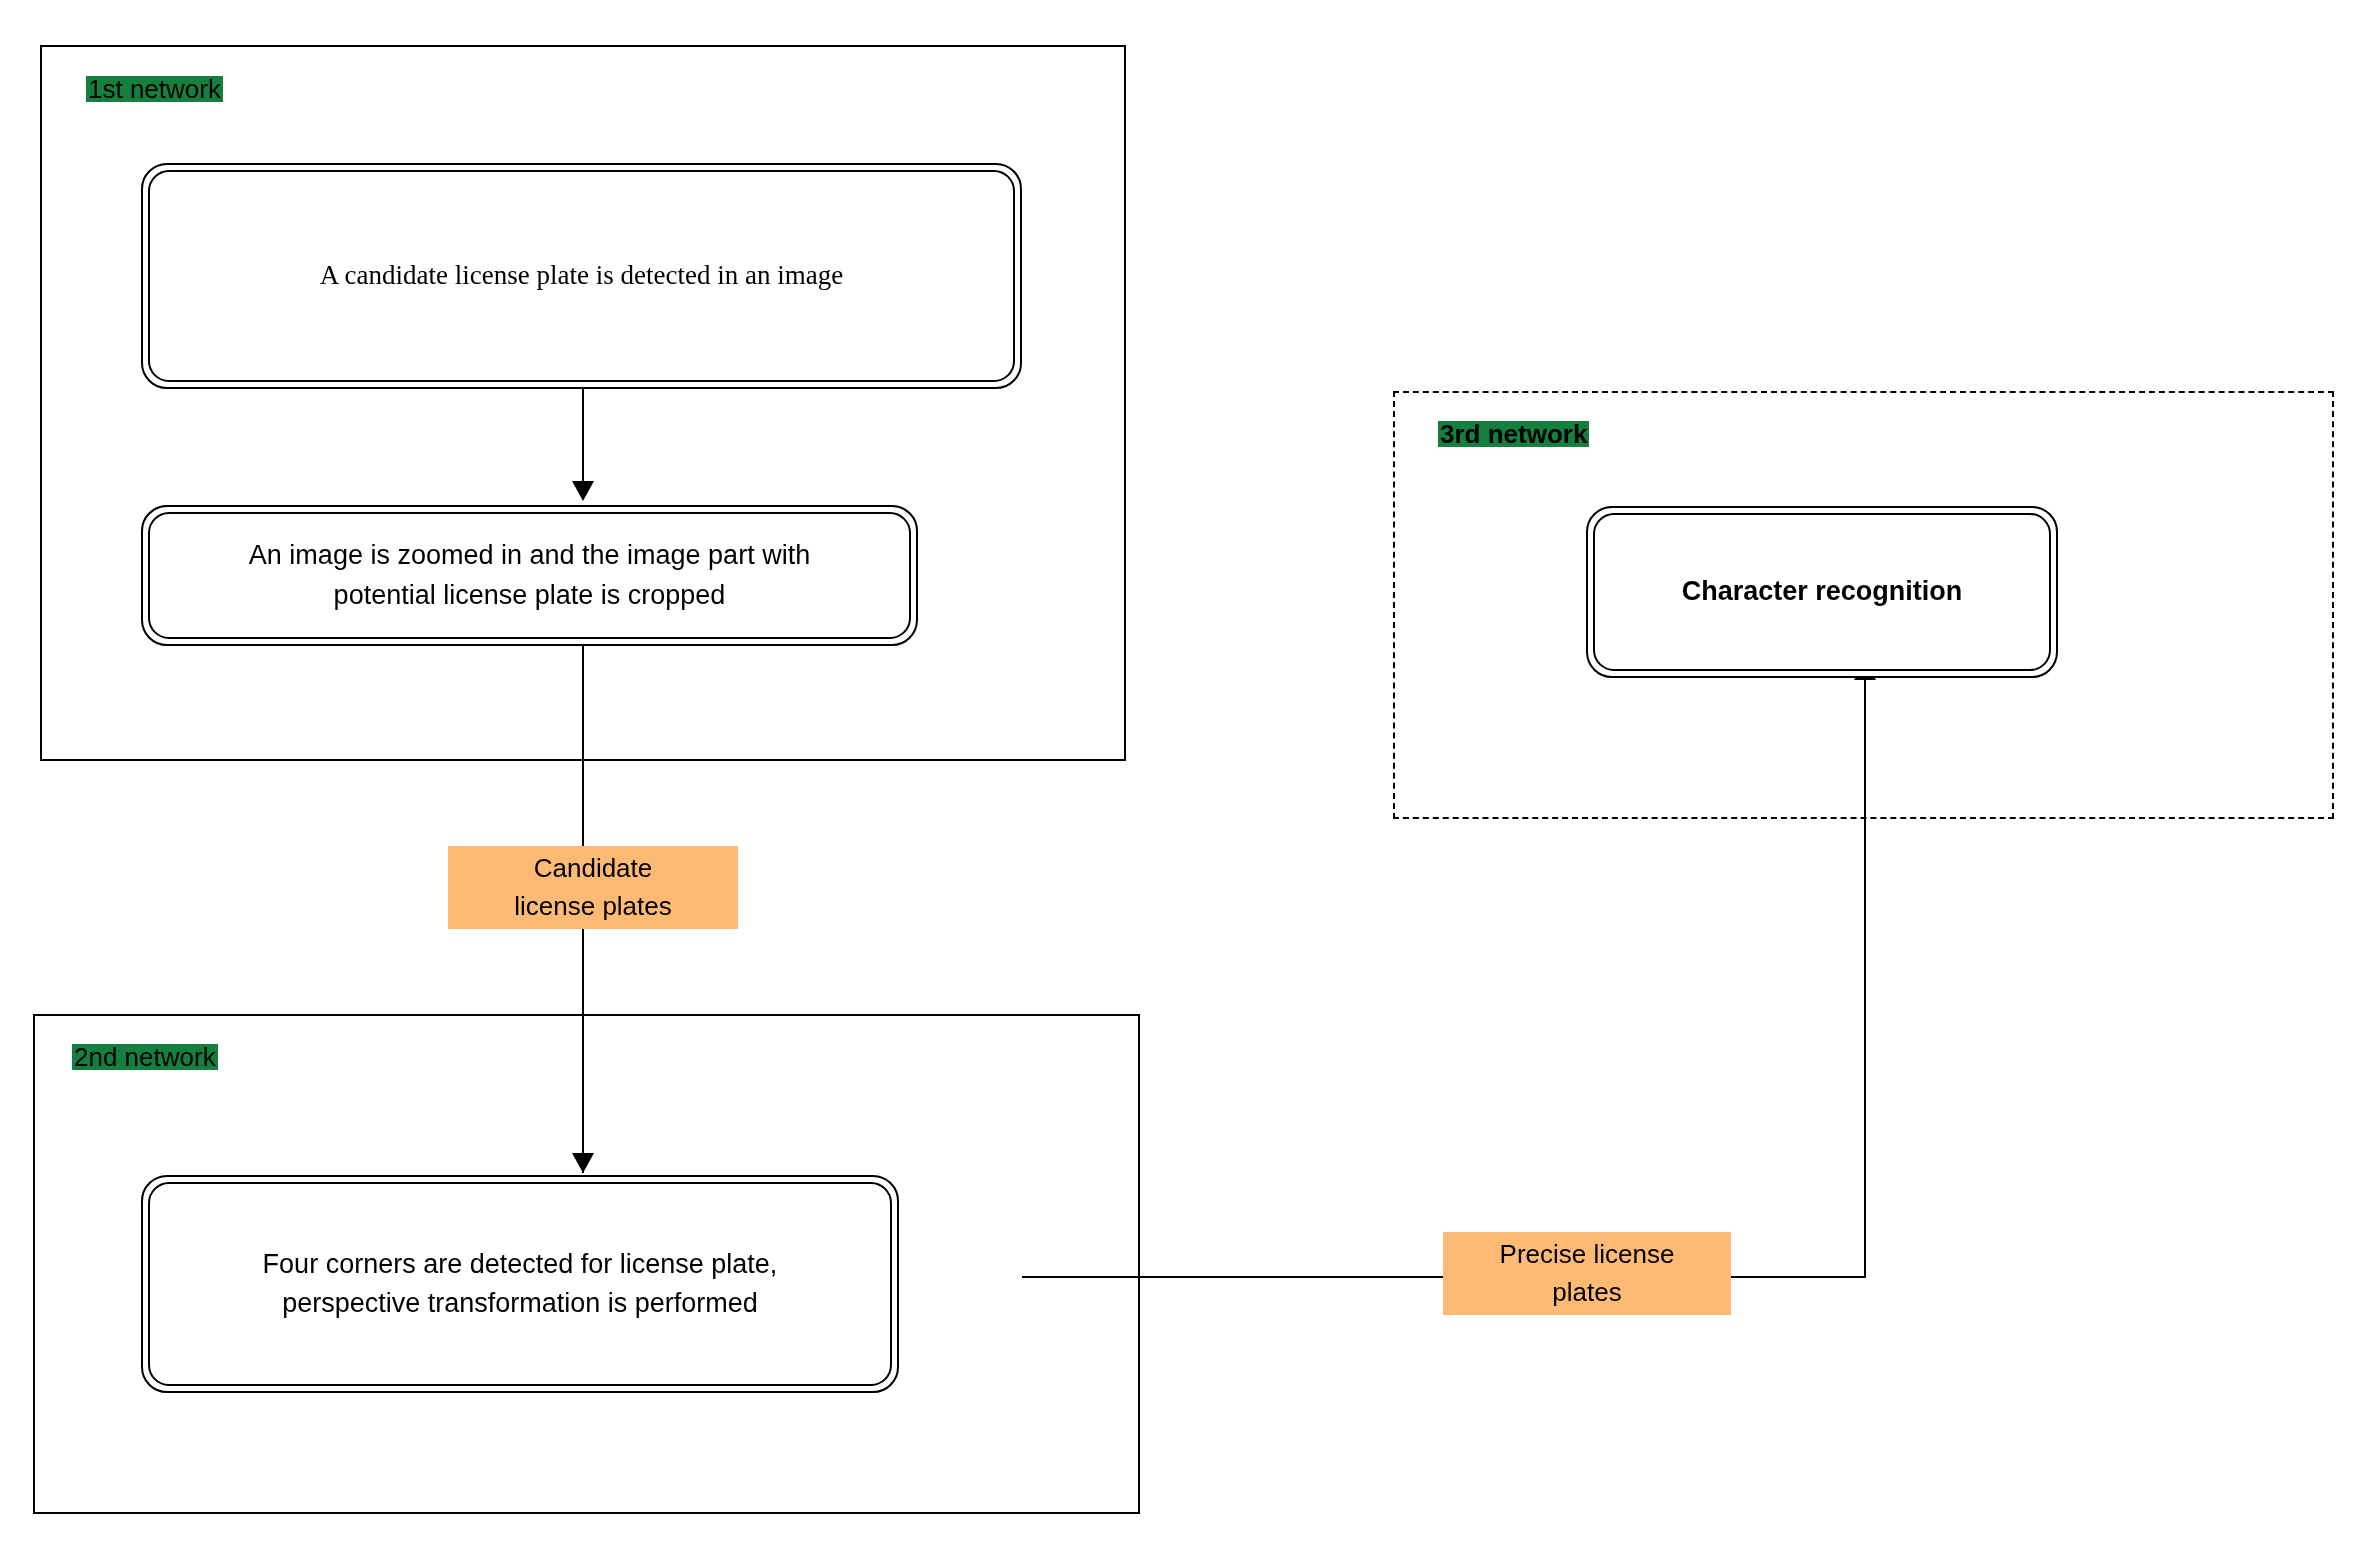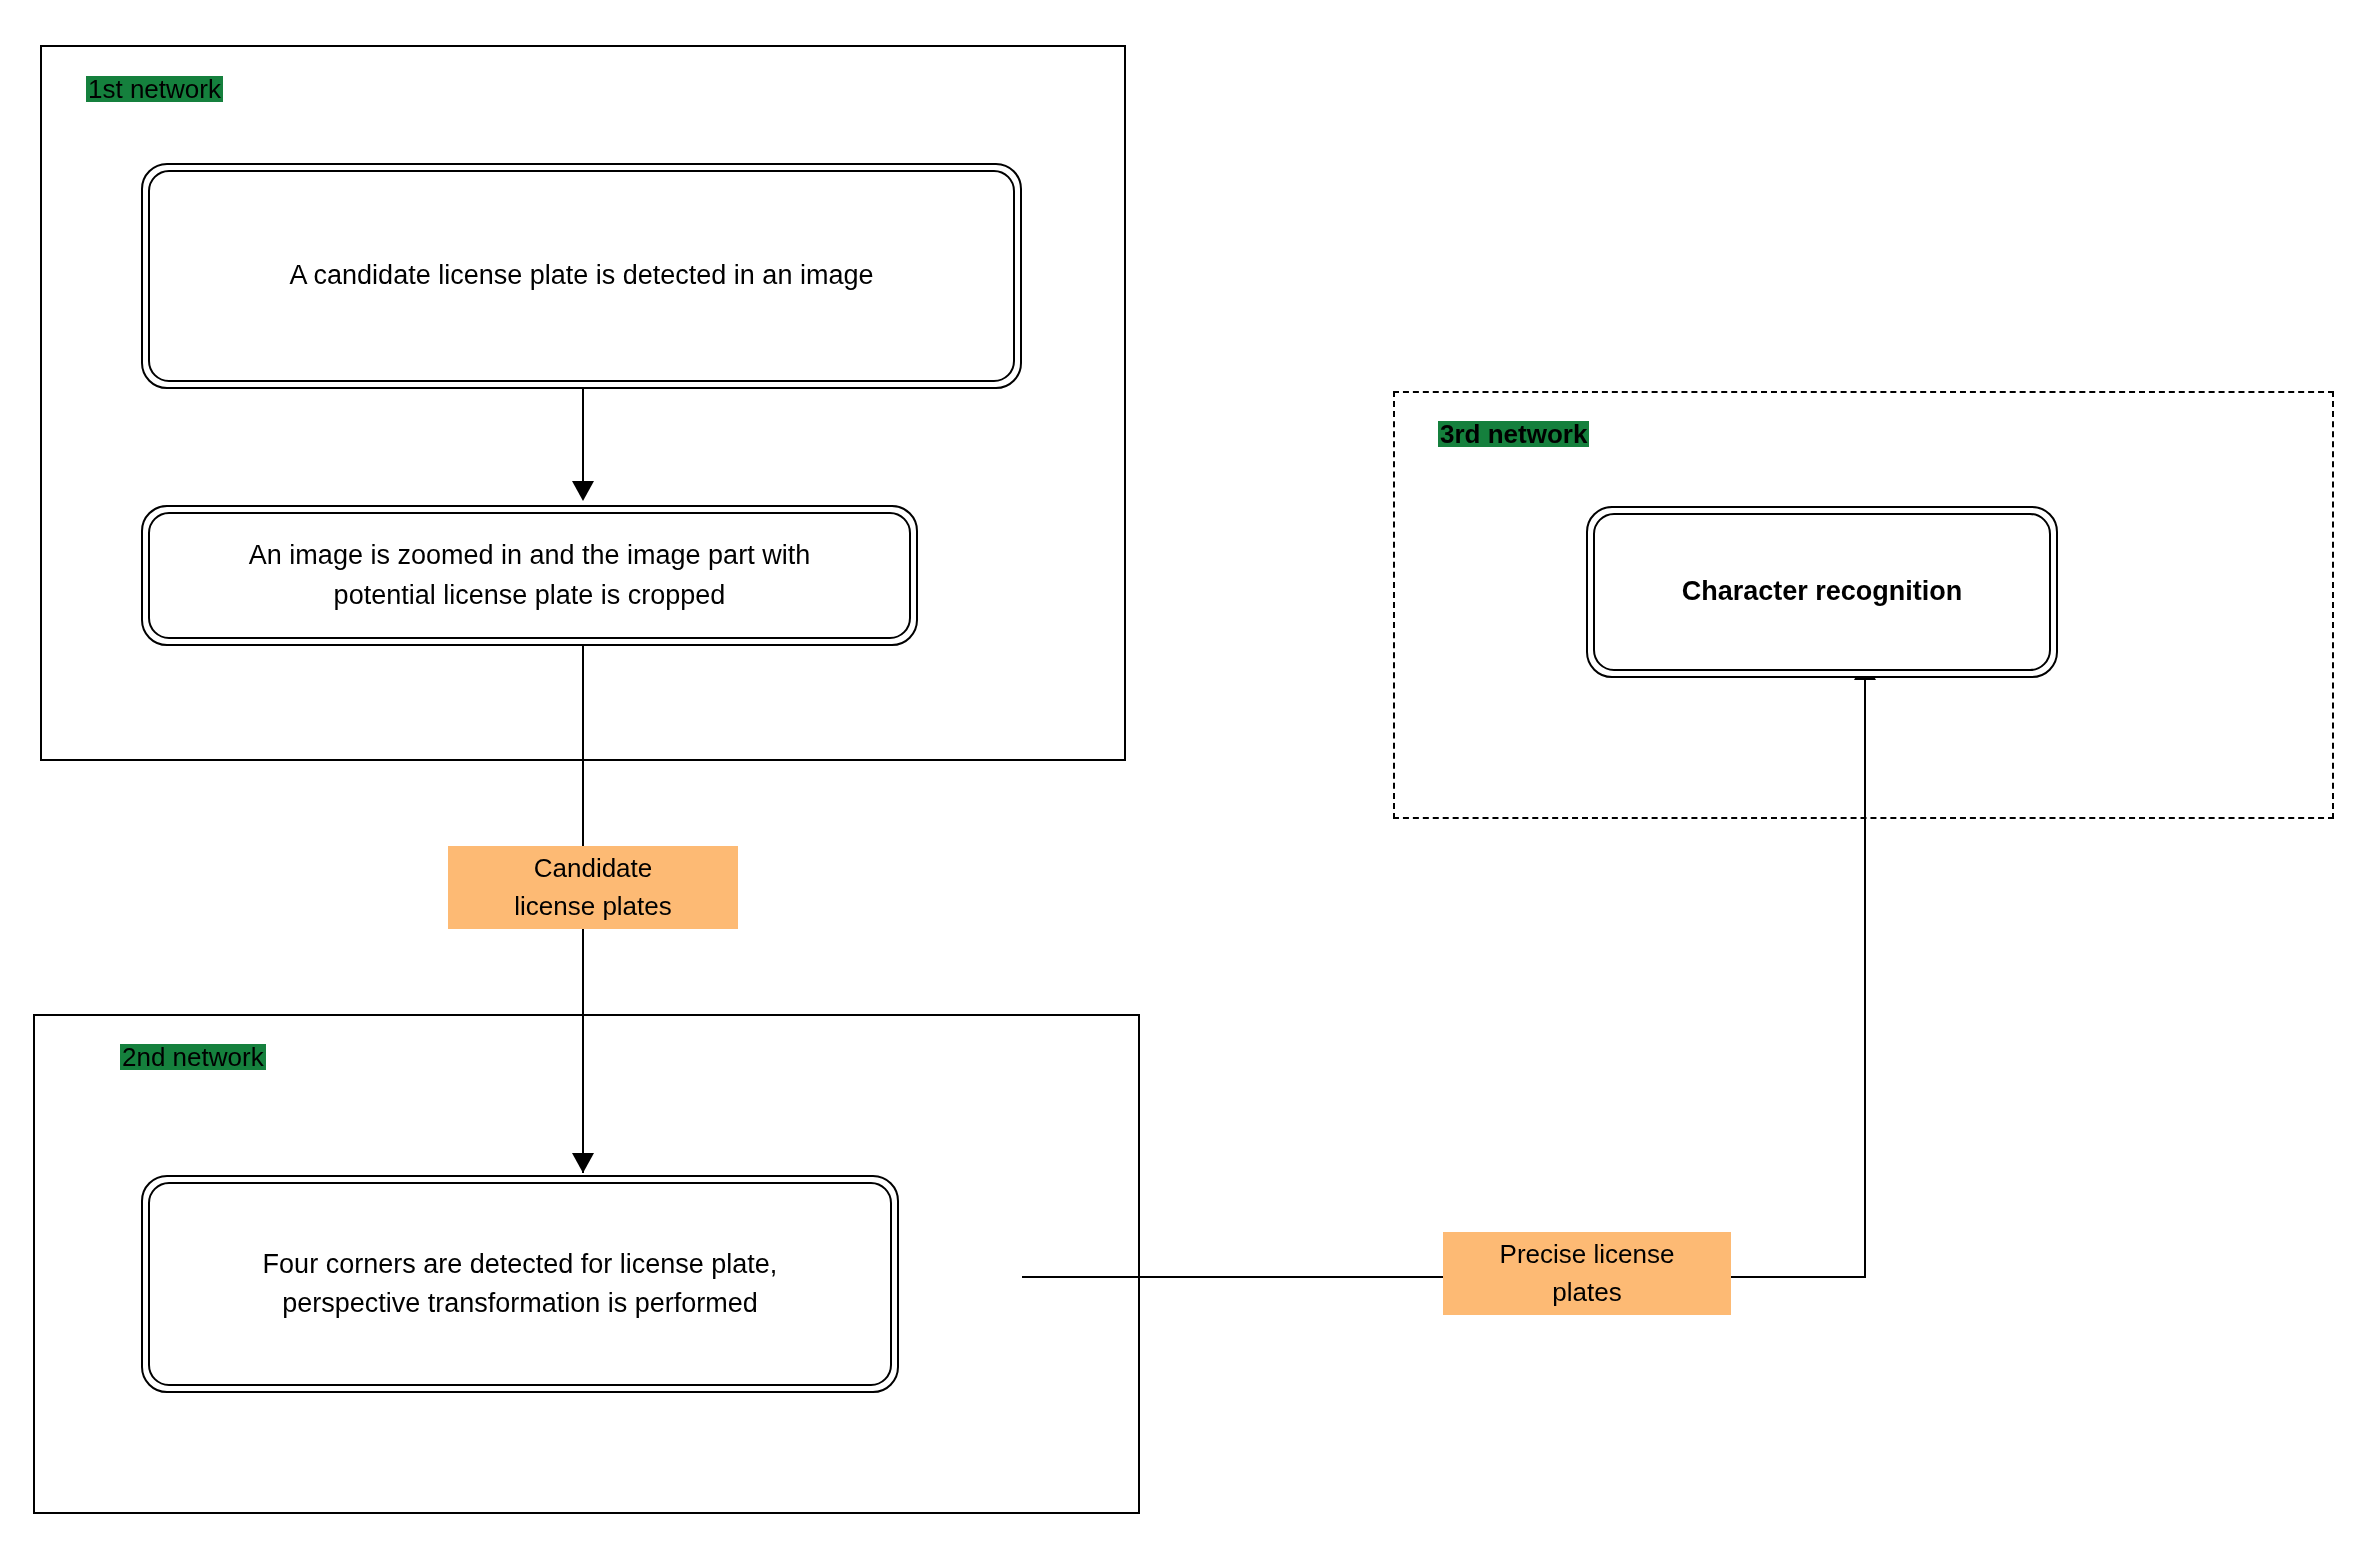--- a/index.html
+++ b/index.html
@@ -114,41 +114,41 @@
   }
 </style>
 </head>
 <body>
 
 <div id="canvas">
 
   <div class="group solid" style="left:40px; top:45px; width:1086px; height:716px;"></div>
   <div class="group-label" style="left:86px; top:76px;">1st network</div>
 
-  <div class="proc" style="left:141px; top:163px; width:881px; height:226px;">
+  <div class="proc" style="left:141px; top:163px; width:881px; height:226px;font-family:Liberation Serif, serif;">
     <div class="proc-inner"></div>
     <div class="proc-text">A candidate license plate is detected in an image</div>
   </div>
 
   <div class="conn-v" style="left:582px; top:389px; height:94px;"></div>
   <div class="arrow-down" style="left:572px; top:481px;"></div>
 
   <div class="proc" style="left:141px; top:505px; width:777px; height:141px;">
     <div class="proc-inner"></div>
     <div class="proc-text">An image is zoomed in and the image part with
 potential license plate is cropped</div>
   </div>
 
   <div class="conn-v" style="left:582px; top:646px; height:527px;"></div>
   <div class="arrow-down" style="left:572px; top:1153px;"></div>
   <div class="edge-label" style="left:448px; top:846px; width:270px;">Candidate
 license plates</div>
 
   <div class="group solid" style="left:33px; top:1014px; width:1107px; height:500px;"></div>
-  <div class="group-label" style="left:72px; top:1044px;margin-left:48px;">2nd network</div>
+  <div class="group-label" style="left:72px; top:1044px;">2nd network</div>
 
   <div class="proc" style="left:141px; top:1175px; width:758px; height:218px;">
     <div class="proc-inner"></div>
     <div class="proc-text">Four corners are detected for license plate,
 perspective transformation is performed</div>
   </div>
 
   <div class="conn-h" style="left:1022px; top:1276px; width:844px;"></div>
   <div class="edge-label" style="left:1443px; top:1232px; width:268px;">Precise license
 plates</div>

